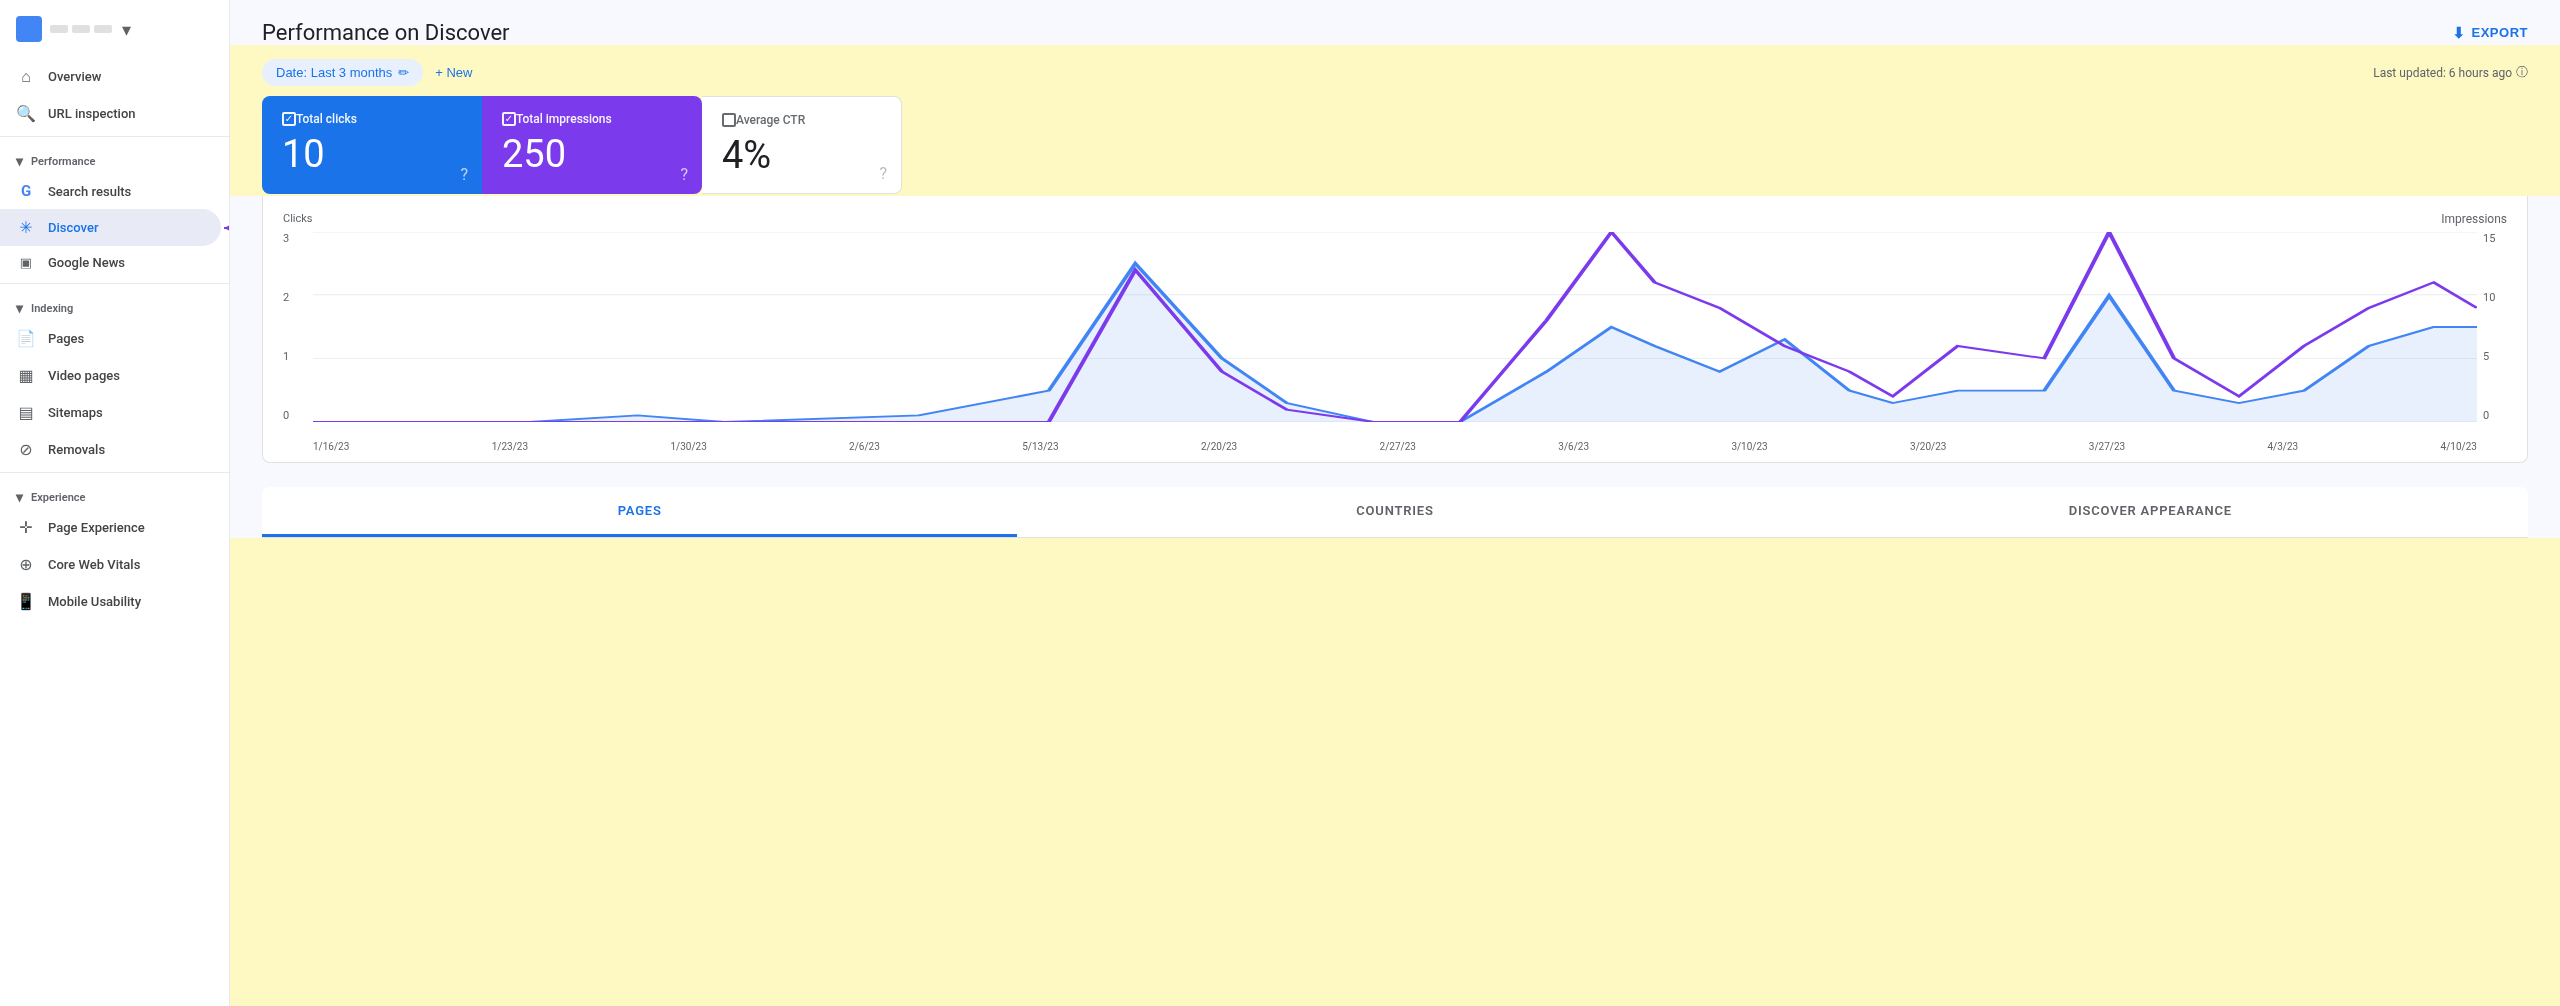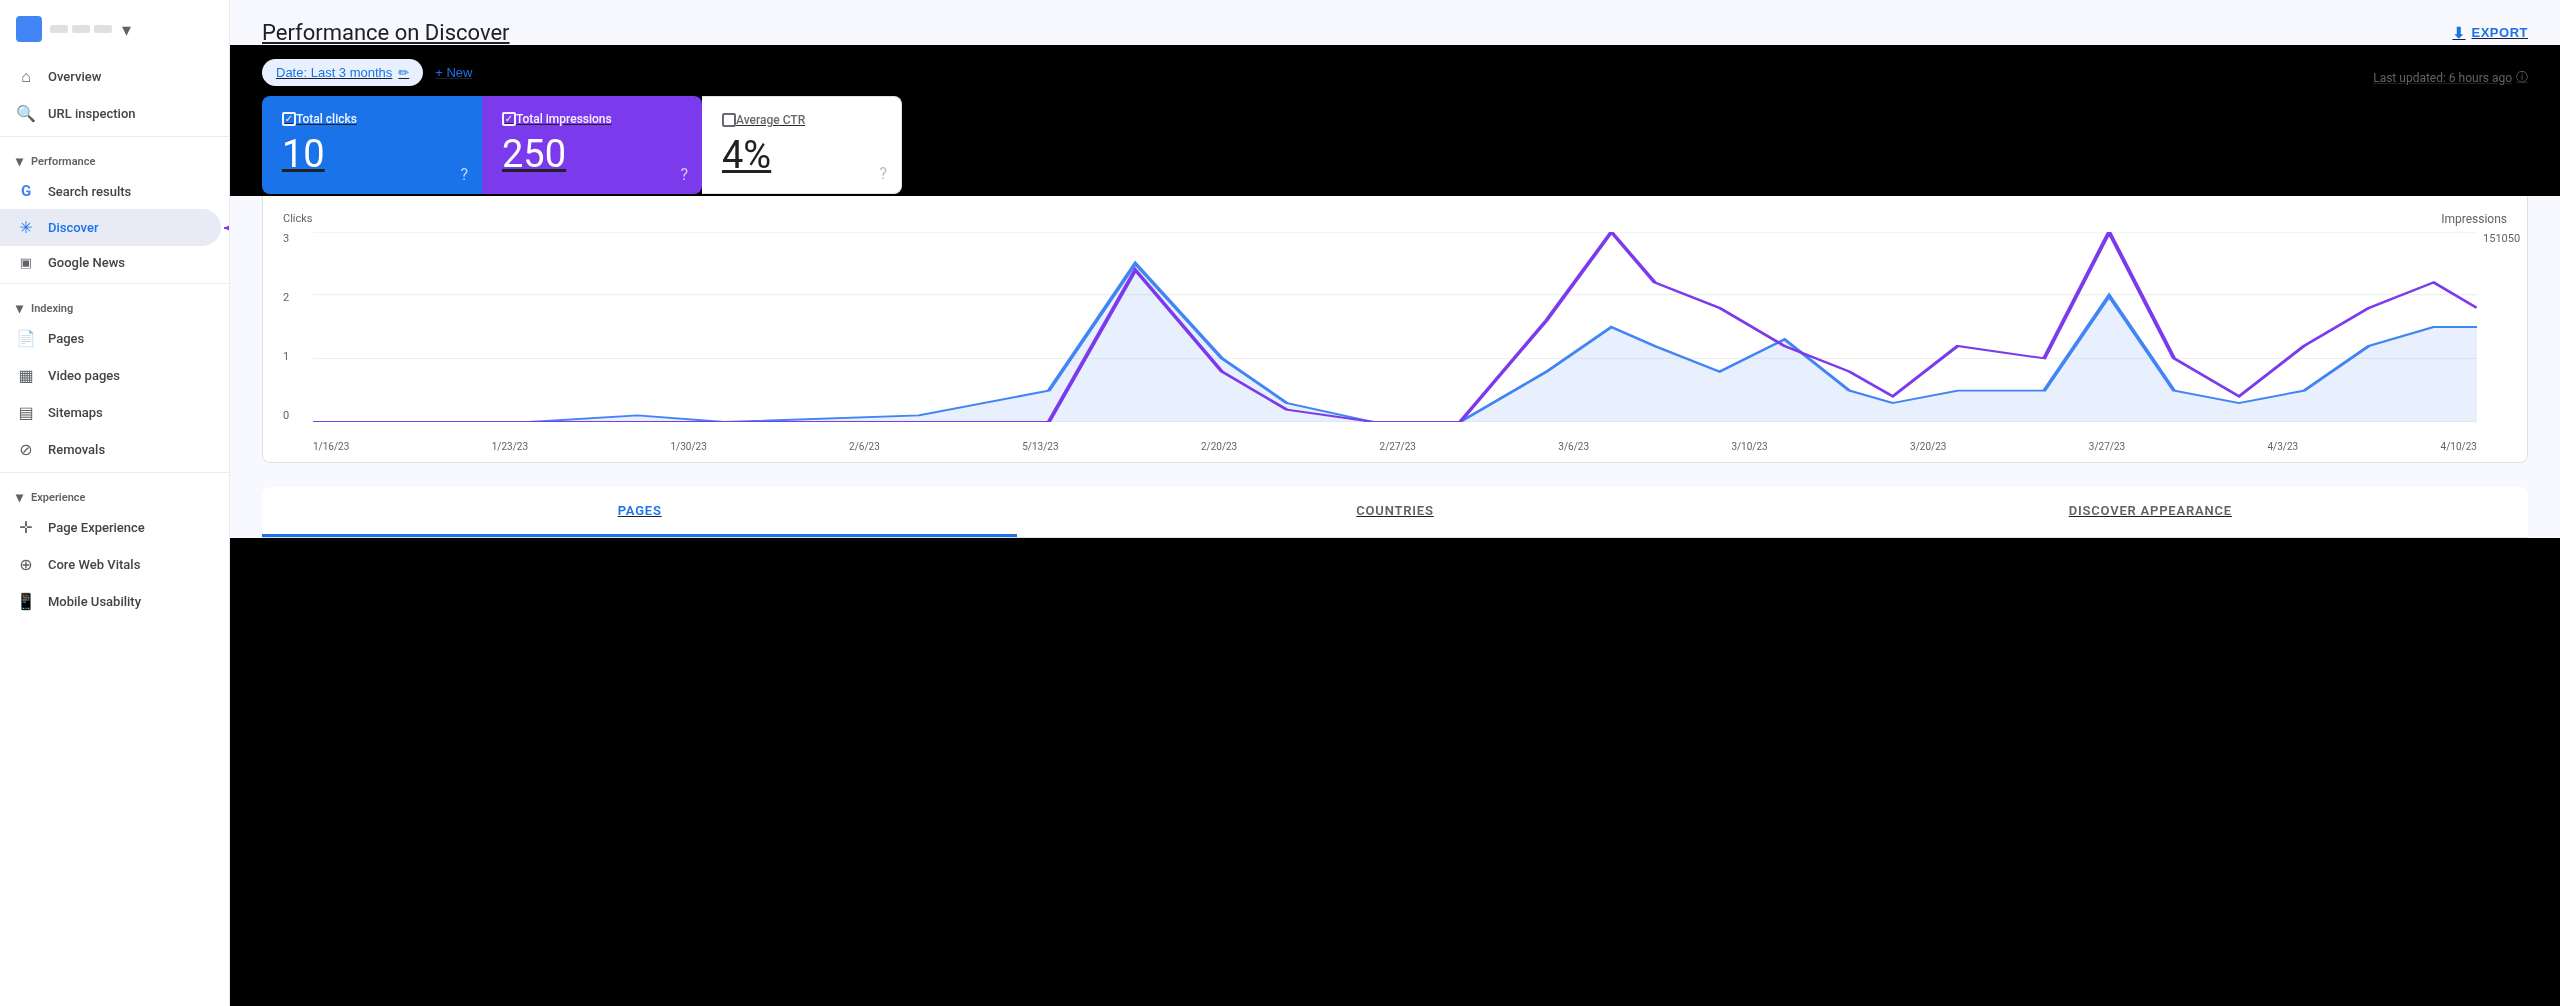--- a/index.html
+++ b/index.html
@@ -66,22 +66,21 @@
       text-transform: none;
       cursor: pointer;
     }
     .sidebar-section-label .caret { font-size: 14px; }
 
     
     .main {
       flex: 1;
       overflow-y: auto;
       padding: 0;
-      background: #000000;
-      text-decoration: underline;
+      background: #fef9c3;
     }
     .main-header {
       display: flex;
       align-items: center;
       justify-content: space-between;
       padding: 20px 32px 0 32px;
       background: #f8f9ff;
     }
     .main-title {
       font-size: 22px;
@@ -97,21 +96,21 @@
       color: #1a73e8;
       cursor: pointer;
       background: none;
       border: none;
       letter-spacing: 0.5px;
       text-transform: uppercase;
     }
 
     .toolbar {
       display: flex;
-      align-items: flex-end;
+      align-items: center;
       justify-content: space-between;
       padding: 14px 32px 10px 32px;
     }
     .toolbar-left { display: flex; align-items: center; gap: 12px; }
     .date-btn {
       display: flex;
       align-items: center;
       gap: 6px;
       background: #e8f0fe;
       border: none;
@@ -266,25 +265,24 @@
       font-size: 11px;
       color: #5f6368;
       width: 24px;
     }
     .chart-y-ticks-right {
       position: absolute;
       right: 0;
       top: 20px;
       bottom: 30px;
       display: flex;
-      flex-direction: row;
+      flex-direction: column;
       justify-content: space-between;
       font-size: 11px;
       color: #5f6368;
-      text-align: right;
       width: 24px;
     }
     svg.chart-svg {
       position: absolute;
       left: 30px;
       right: 30px;
       top: 20px;
       bottom: 30px;
       width: calc(100% - 60px);
       height: calc(100% - 50px);

